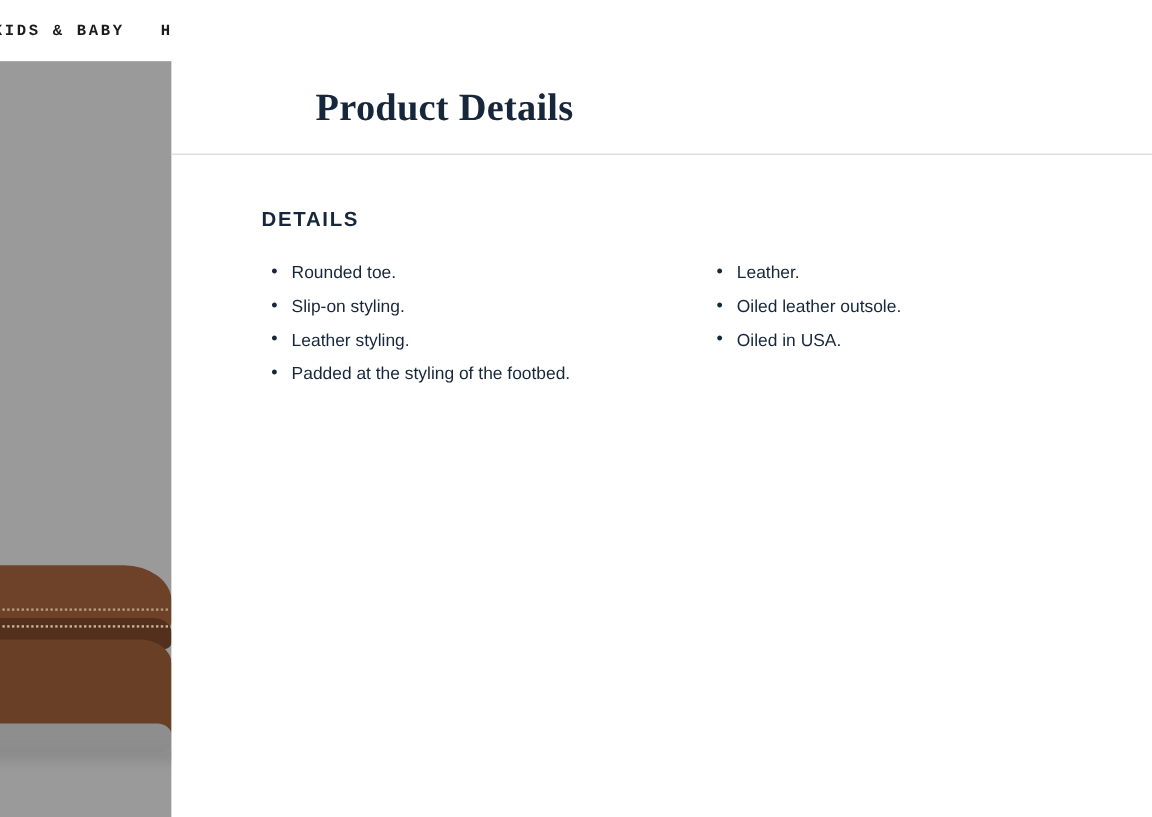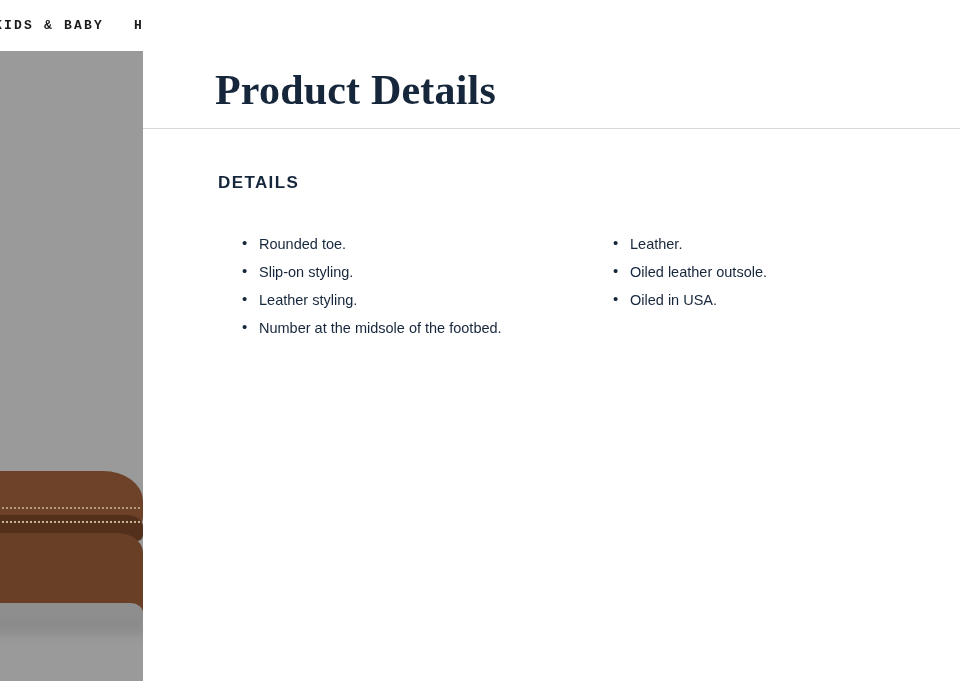--- a/index.html
+++ b/index.html
@@ -133,44 +133,44 @@
     background: #ffffff;
   }
   .panel-header {
     height: 77px;
     border-bottom: 1px solid #d8d8d8;
     display: flex;
     align-items: center;
   }
   .panel-title {
     font-family: "Liberation Serif", serif;
-    font-size: 42px;
+    font-size: 32px;
     font-weight: bold;
     color: #16263b;
-    margin-left: 72px;
+    margin-left: 120px;
     letter-spacing: .2px;
   }
   .section-heading {
     margin: 44px 0 0 75px;
     font-family: "Liberation Sans", sans-serif;
     font-size: 17px;
     font-weight: bold;
     letter-spacing: 1.4px;
     color: #16263b;
   }
   .details-columns {
     display: flex;
     margin: 26px 0 0 75px;
   }
   .details-col {
     width: 395px;
   }
   ul.detail-list {
     list-style: none;
-    margin: 16px;
+    margin: 0;
     padding: 0;
   }
   ul.detail-list li {
     position: relative;
     padding-left: 25px;
     margin-bottom: 10px;
     font-size: 14.5px;
     line-height: 18px;
     color: #16263b;
   }
@@ -211,21 +211,21 @@
 
   <div class="section-heading">DETAILS</div>
 
   <div class="details-columns">
 
     <div class="details-col">
       <ul class="detail-list">
         <li>Rounded toe.</li>
         <li>Slip-on styling.</li>
         <li>Leather styling.</li>
-        <li>Number at the midsole of the footbed.</li>
+        <li>Padded at the styling of the footbed.</li>
       </ul>
     </div>
 
     <div class="details-col">
       <ul class="detail-list">
         <li>Leather.</li>
         <li>Oiled leather outsole.</li>
         <li>Oiled in USA.</li>
       </ul>
     </div>

